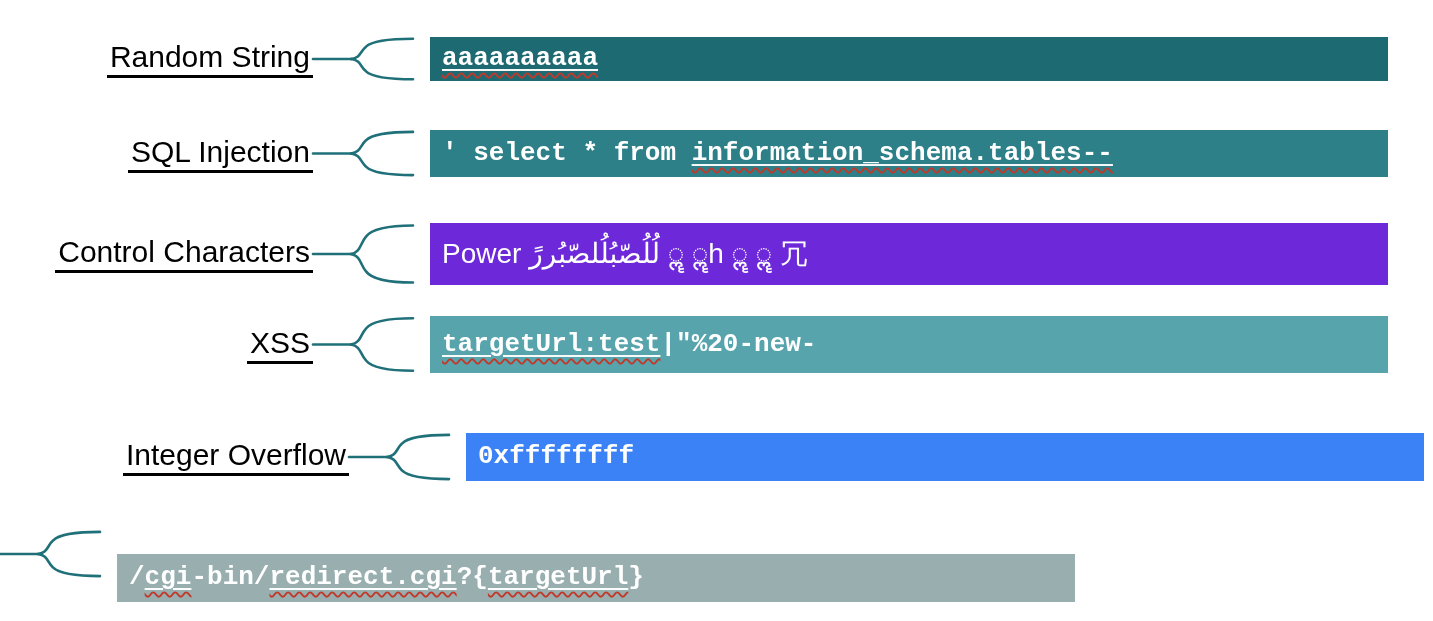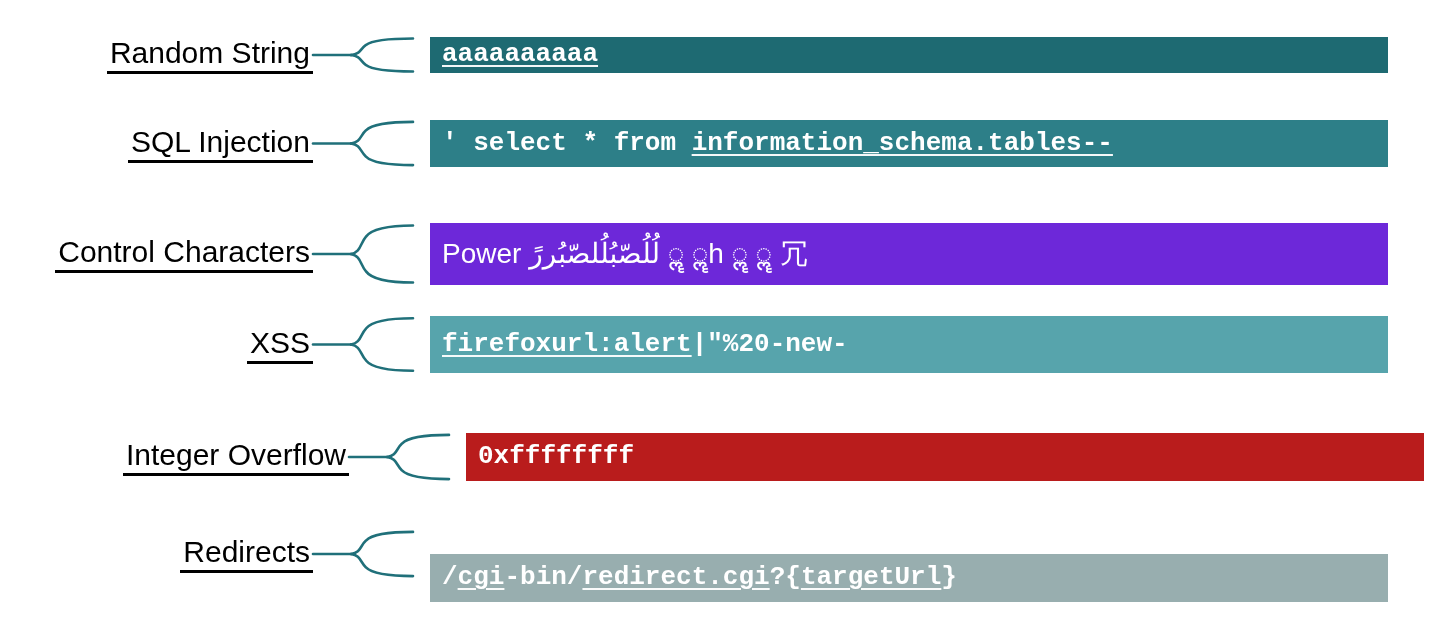--- a/index.html
+++ b/index.html
@@ -7,22 +7,22 @@
     position:relative;
     width:1433px;height:621px;
     background:#ffffff;
     overflow:hidden;
     font-family:"Liberation Sans",sans-serif;
   }
   .row{
     position:absolute;left:0;width:1433px;
     display:flex;align-items:center;
   }
-  .r1{top:37px;height:36px;}
-  .r2{top:120px;height:47px;}
+  .r1{top:37px;height:44px;}
+  .r2{top:130px;height:47px;}
   .r3{top:223px;height:62px;}
   .r4{top:316px;height:57px;}
   .r5{top:433px;height:48px;padding-left:36px;}
   .r6{top:530px;height:48px;}
 
   .label-cell{
     width:313px;flex:none;
     display:flex;justify-content:flex-end;align-items:center;
   }
   .row-label{
@@ -55,20 +55,21 @@
     font-family:"Liberation Sans",sans-serif;
     font-weight:normal;font-size:28px;
   }
   .ul-solid{
     text-decoration:underline;
     text-decoration-color:rgba(255,255,255,0.95);
     text-decoration-thickness:2px;
     text-underline-offset:4px;
   }
   .ul-wavy{
+    text-decoration:underline;
     text-decoration-style:wavy;
     text-decoration-color:#C0392B;
     text-decoration-thickness:2px;
     text-underline-offset:7px;
   }
 </style>
 </head>
 <body>
 
 <div class="canvas">
@@ -133,47 +134,44 @@
     </div>
     <div class="brace-cell">
       <svg class="brace" viewBox="0 0 100 100" preserveAspectRatio="none" style="stroke: rgb(32, 112, 122);">
         <path d="M0,50 L38,50"></path>
         <path d="M38,50 C48,47 47,33 53,22 C58,11 72,4 100,4"></path>
         <path d="M38,50 C48,53 47,67 53,78 C58,89 72,96 100,96"></path>
       </svg>
     </div>
     <div class="bar font-mono" style="background-color: rgb(87, 164, 172);">
       <div>
-          <div class="payload-line"><span class="ul-solid"><span class="ul-wavy">firefoxurl:alert</span></span><span>|"%20-new-</span></div>
+          <div class="payload-line"><span class="ul-solid"><span class="ul-wavy">targetUrl:test</span></span><span>|"%20-new-</span></div>
         </div>
     </div>
   </div>
 
   <div class="row r5">
     <div class="label-cell">
       <span class="row-label">Integer Overflow</span>
     </div>
     <div class="brace-cell">
       <svg class="brace" viewBox="0 0 100 100" preserveAspectRatio="none" style="stroke: rgb(32, 112, 122);">
         <path d="M0,50 L38,50"></path>
         <path d="M38,50 C48,47 47,33 53,22 C58,11 72,4 100,4"></path>
         <path d="M38,50 C48,53 47,67 53,78 C58,89 72,96 100,96"></path>
       </svg>
     </div>
-    <div class="bar font-mono" style="background-color: #b91c1c;">
+    <div class="bar font-mono" style="background-color: #3b82f6;">
       <div>
           <div class="payload-line"><span>0xffffffff</span></div>
         </div>
     </div>
   </div>
 
   <div class="row r6">
-    <div class="label-cell">
-      <span class="row-label">Redirects</span>
-    </div>
     <div class="brace-cell">
       <svg class="brace" viewBox="0 0 100 100" preserveAspectRatio="none" style="stroke: rgb(32, 112, 122);">
         <path d="M0,50 L38,50"></path>
         <path d="M38,50 C48,47 47,33 53,22 C58,11 72,4 100,4"></path>
         <path d="M38,50 C48,53 47,67 53,78 C58,89 72,96 100,96"></path>
       </svg>
     </div>
     <div class="bar font-mono" style="background-color: rgb(152, 174, 175); margin-top: 48px;">
       <div>
           <div class="payload-line"><span>/</span><span class="ul-solid"><span class="ul-wavy">cgi</span></span><span>-bin/</span><span class="ul-solid"><span class="ul-wavy">redirect.cgi</span></span><span>?{</span><span class="ul-solid"><span class="ul-wavy">targetUrl</span></span><span>}</span></div>

